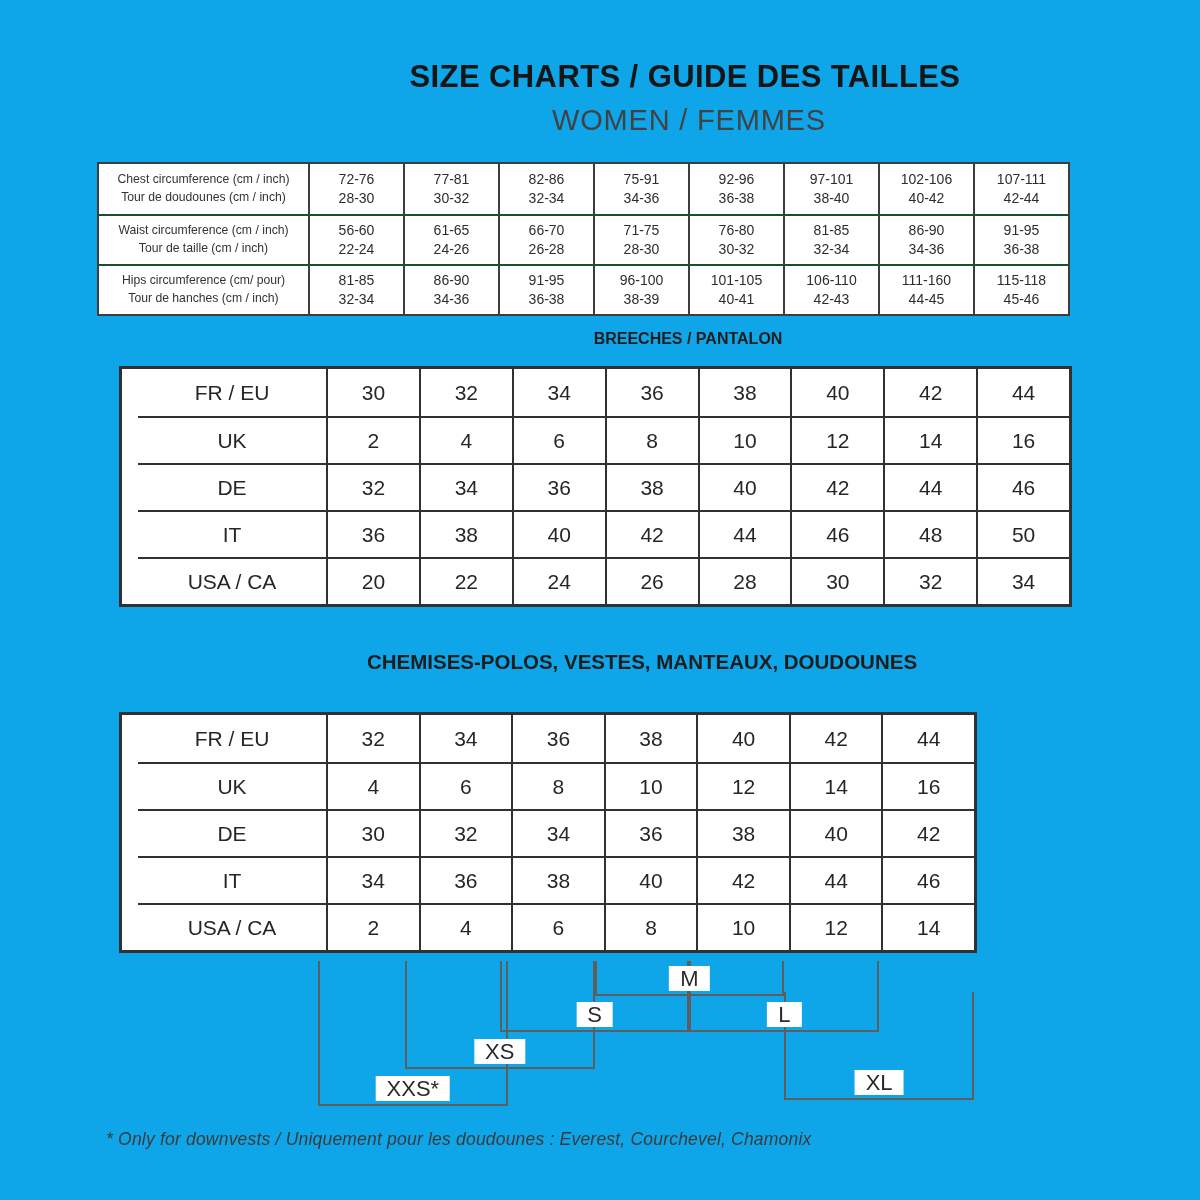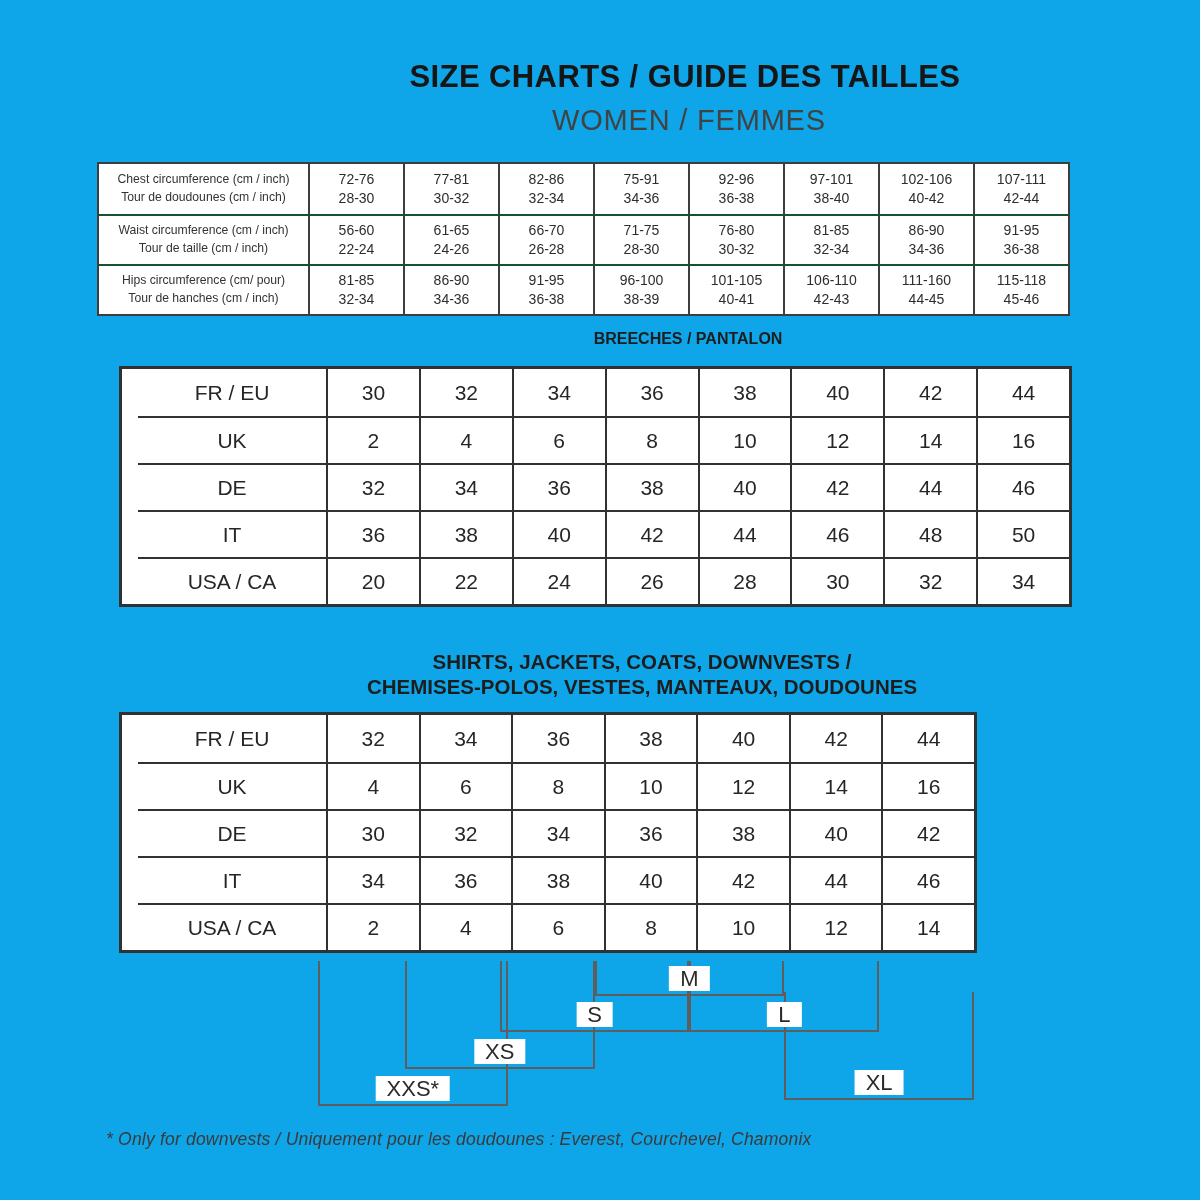--- a/index.html
+++ b/index.html
@@ -256,21 +256,20 @@
         <div class="szcell">24</div>
         <div class="szcell">26</div>
         <div class="szcell">28</div>
         <div class="szcell">30</div>
         <div class="szcell">32</div>
         <div class="szcell">34</div>
       </div>
     </div>
 
   <div class="section-title shirts-title">
-    <div>SHIRTS, JACKETS, COATS, DOWNVESTS /</div>
     <div>CHEMISES-POLOS, VESTES, MANTEAUX, DOUDOUNES</div>
   </div>
   <div id="shirts-table" class="sztable stable">
       <div class="szrow srow">
         <div class="szcell">FR / EU</div>
         <div class="szcell">32</div>
         <div class="szcell">34</div>
         <div class="szcell">36</div>
         <div class="szcell">38</div>
         <div class="szcell">40</div>

